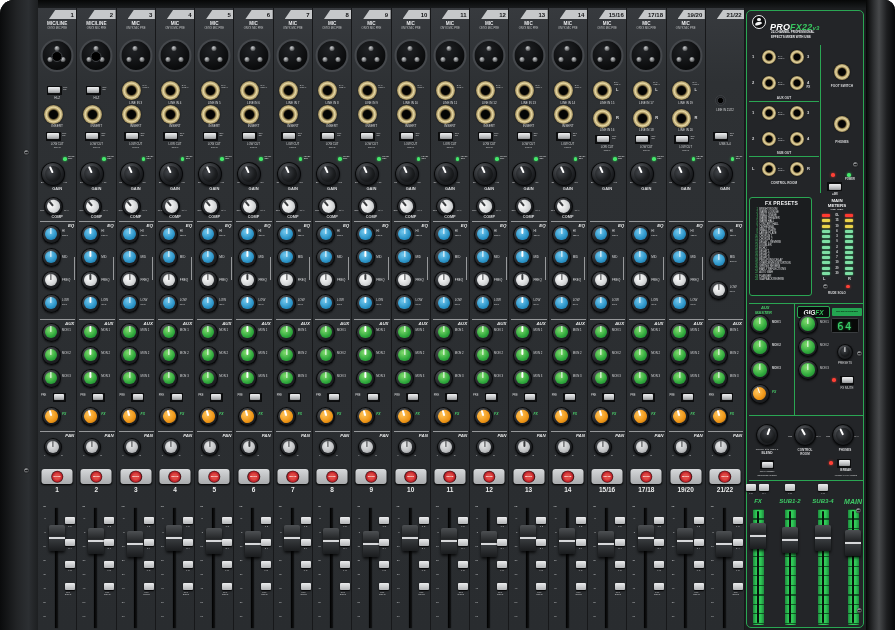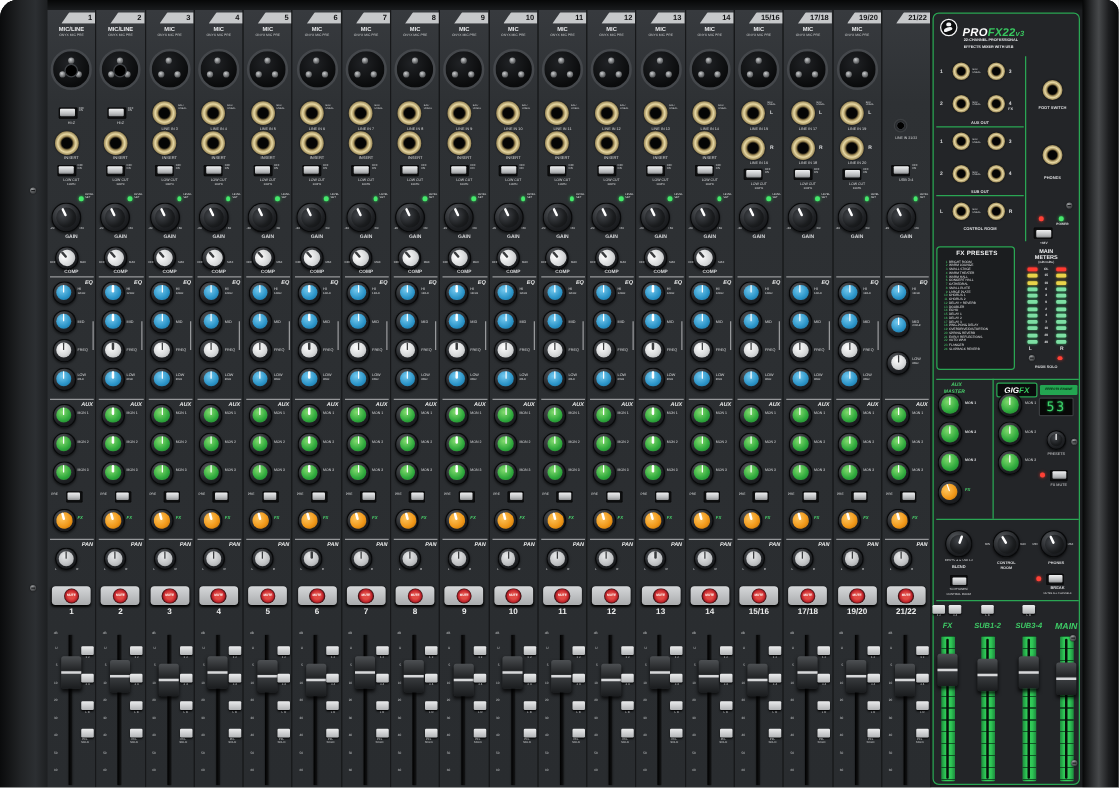--- a/index.html
+++ b/index.html
@@ -2378,21 +2378,21 @@
     <div class="led led-r" style="left:99px;top:273.5px"></div>
     <div class="clbl f30 b" style="left:66px;width:48px;top:281px">RUDE SOLO</div>
 
     <div class="mline" style="left:2px;top:292px;width:114px"></div>
     <div class="lbl f40 b i gtx" style="left:14px;top:295px">AUX</div>
     <div class="lbl f40 b i gtx" style="left:8px;top:300px">MASTER</div>
     <div class="mvline" style="left:47px;top:292px;height:112px"></div>
 
     <div class="gigbox"><span class="g1">GIG</span><span class="g2">FX</span></div>
     <div class="banner">EFFECTS ENGINE</div>
-    <div class="seg">53</div>
+    <div class="seg">64</div>
     <div class="knob" style="left:90px;top:333px;width:16px;height:16px">
         <div class="kcap c-dark"></div>
       </div>
     <div class="clbl f30" style="left:82px;width:32px;top:351px">PRESETS</div>
     <div class="screw" style="left:110px;top:340px"></div>
     <div class="led led-r" style="left:85px;top:367px"></div>
     <div class="sw-slot" style="left:93px;top:364.5px;width:14px">
         <div class="sw-lever" style="width:11px"></div>
       </div>
     <div class="clbl f30" style="left:86px;width:28px;top:376px">FX MUTE</div>

